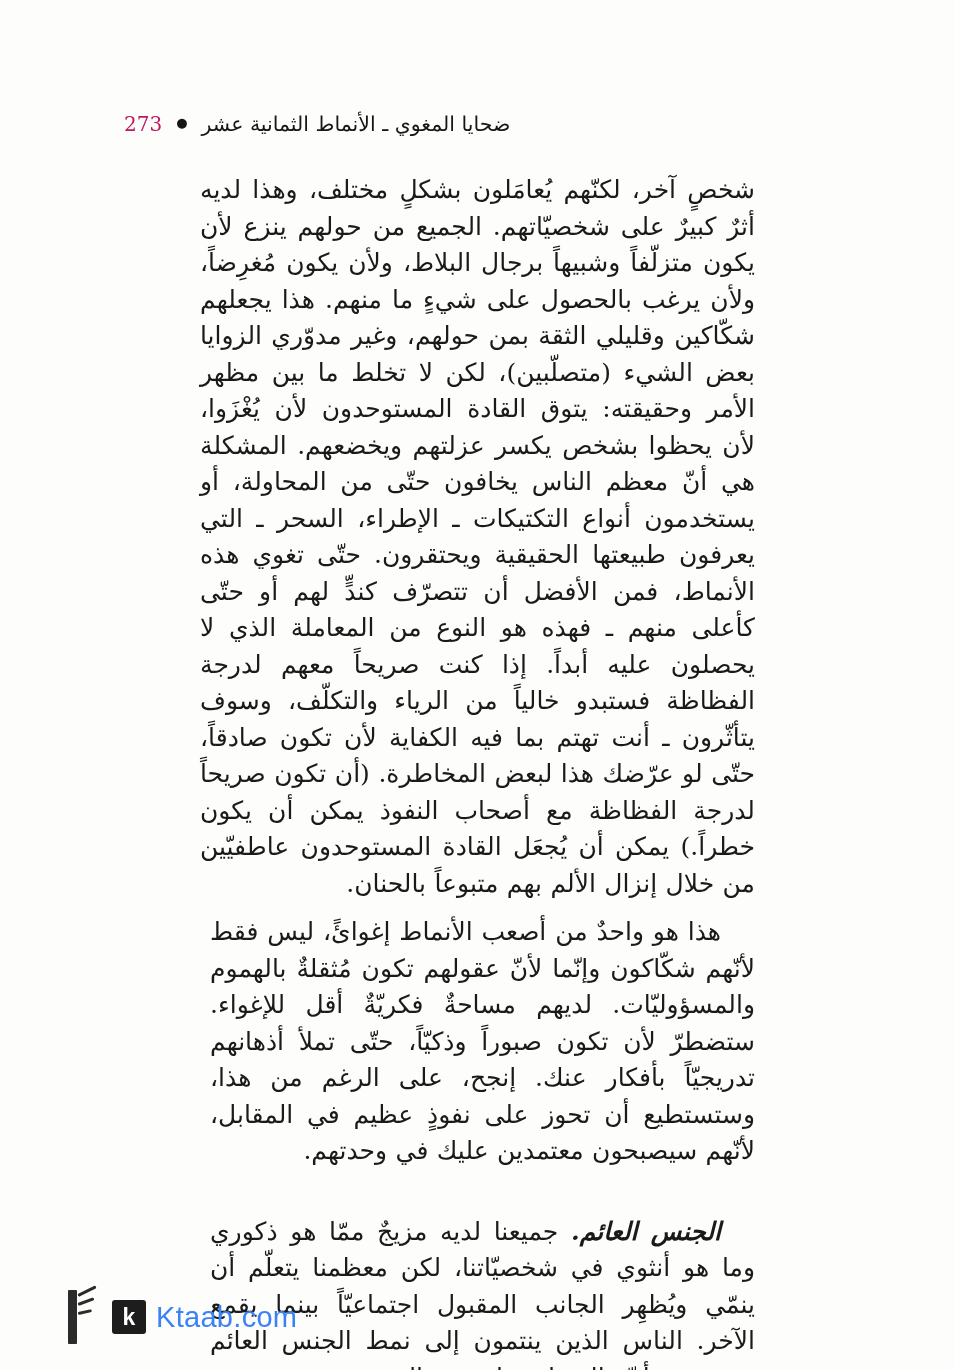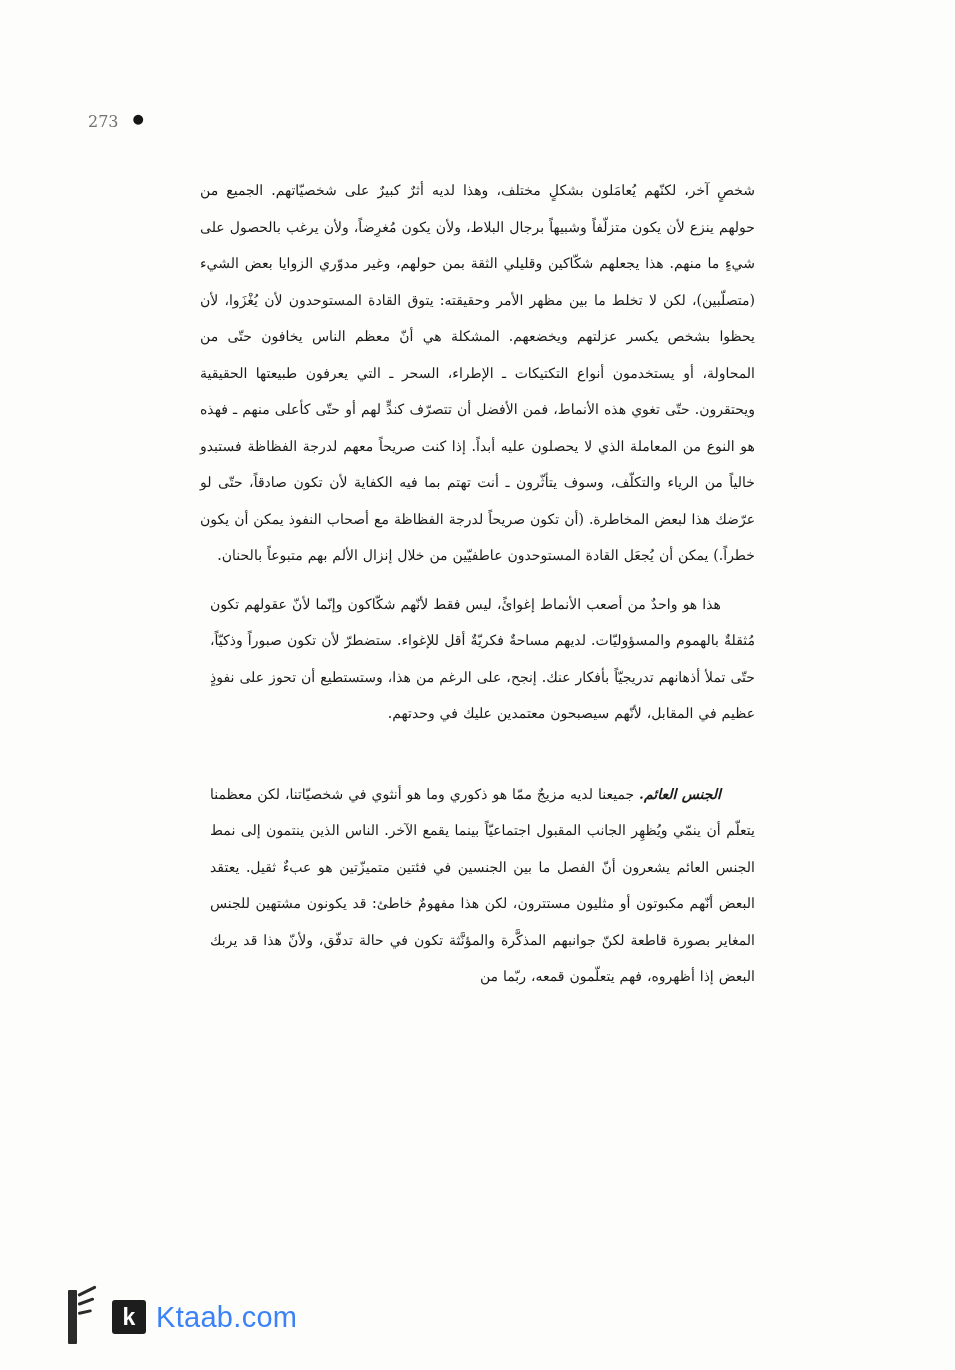--- a/index.html
+++ b/index.html
@@ -42,38 +42,39 @@
   }
   .header-dot {
     margin: 0 14px;
     font-size: 13px;
     line-height: 1;
     color: #161616;
     position: relative;
     top: -4px;
   }
   .header-pageno {
-    font-size: 16px;
-    color: #737373;
+    font-size: 20px;
+    color: #be185d;
     font-family: "DejaVu Serif", "Liberation Serif", serif;
+    margin-left: 36px;
   }
 
   
   .body-col {
     position: absolute;
     top: 172px;
     right: 200px;
     left: 200px;
     direction: rtl;
     text-align: justify;
     text-justify: inter-word;
   }
 
   .para {
-    font-size: 14px;
+    font-size: 25px;
     line-height: 36.5px;
     margin: 0 0 0 0;
     text-align: justify;
     text-align-last: right;
     word-spacing: 0.5px;
   }
   .para + .para {
     margin-top: 12px;
     margin-left: 10px;
   }
@@ -141,20 +142,21 @@
     color: #3b82f6;
     letter-spacing: 0.3px;
   }
 </style>
 </head>
 <body>
 
 <div class="page">
 
   <div class="running-header">
+    <span class="header-title">ضحايا المغوي ـ الأنماط الثمانية عشر</span>
     <span class="header-dot">●</span>
     <span class="header-pageno">273</span>
   </div>
 
   <div class="body-col">
 
     <p class="para">شخصٍ آخر، لكنّهم يُعامَلون بشكلٍ مختلف، وهذا لديه أثرٌ كبيرٌ على شخصيّاتهم. الجميع من حولهم ينزع لأن يكون متزلّفاً وشبيهاً برجال البلاط، ولأن يكون مُغرِضاً، ولأن يرغب بالحصول على شيءٍ ما منهم. هذا يجعلهم شكّاكين وقليلي الثقة بمن حولهم، وغير مدوّري الزوايا بعض الشيء (متصلّبين)، لكن لا تخلط ما بين مظهر الأمر وحقيقته: يتوق القادة المستوحدون لأن يُغْزَوا، لأن يحظوا بشخص يكسر عزلتهم ويخضعهم. المشكلة هي أنّ معظم الناس يخافون حتّى من المحاولة، أو يستخدمون أنواع التكتيكات ـ الإطراء، السحر ـ التي يعرفون طبيعتها الحقيقية ويحتقرون. حتّى تغوي هذه الأنماط، فمن الأفضل أن تتصرّف كندٍّ لهم أو حتّى كأعلى منهم ـ فهذه هو النوع من المعاملة الذي لا يحصلون عليه أبداً. إذا كنت صريحاً معهم لدرجة الفظاظة فستبدو خالياً من الرياء والتكلّف، وسوف يتأثّرون ـ أنت تهتم بما فيه الكفاية لأن تكون صادقاً، حتّى لو عرّضك هذا لبعض المخاطرة. (أن تكون صريحاً لدرجة الفظاظة مع أصحاب النفوذ يمكن أن يكون خطراً.) يمكن أن يُجعَل القادة المستوحدون عاطفيّين من خلال إنزال الألم بهم متبوعاً بالحنان.</p>
 
     <p class="para indent">هذا هو واحدٌ من أصعب الأنماط إغوائً، ليس فقط لأنّهم شكّاكون وإنّما لأنّ عقولهم تكون مُثقلةٌ بالهموم والمسؤوليّات. لديهم مساحةٌ فكريّةٌ أقل للإغواء. ستضطرّ لأن تكون صبوراً وذكيّاً، حتّى تملأ أذهانهم تدريجيّاً بأفكار عنك. إنجح، على الرغم من هذا، وستستطيع أن تحوز على نفوذٍ عظيم في المقابل، لأنّهم سيصبحون معتمدين عليك في وحدتهم.</p>
 

